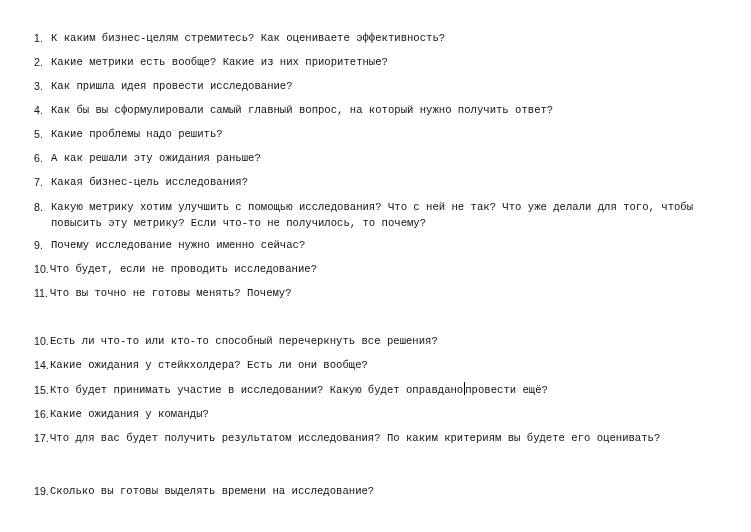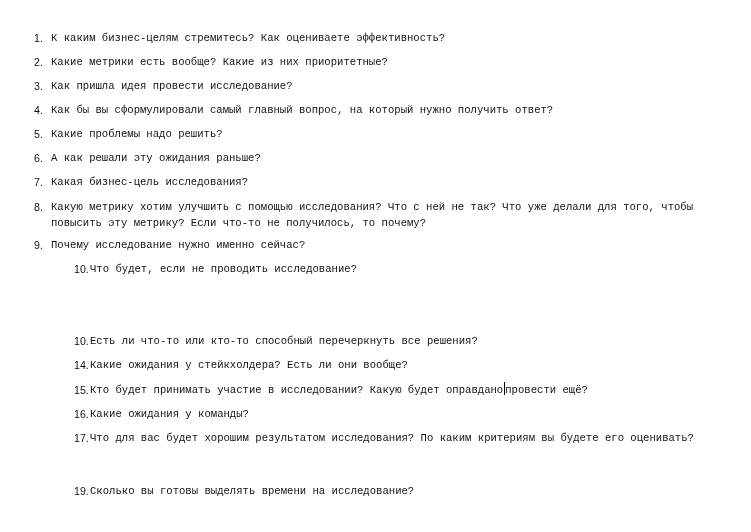--- a/index.html
+++ b/index.html
@@ -6,21 +6,21 @@
     body {
       width: 751px; height: 532px; overflow: hidden; position: relative;
       font-family: "Liberation Sans", sans-serif; color: #111111;
     }
     .doc { position: absolute; left: 0; top: 0; width: 751px; height: 532px; }
     .q {
       position: absolute; left: 34px; width: 690px;
       font-size: 10.6px; line-height: 16px; display: flex;
     }
     .num { width: 17px; flex: none; }
-    .num.two { width: 16px; margin-left: 40px; }
+    .num.two { width: 16px; }
     .txt { flex: 1; white-space: normal; font-family: Liberation Mono, monospace; }
     .caret {
       display: inline-block; width: 1px; height: 13px; background: #000;
       vertical-align: -2px; margin: 0 0.5px;
     }
   </style>
 </head>
 <body>
 
 <div class="doc">
@@ -57,39 +57,43 @@
     <span class="txt">Какую метрику хотим улучшить с помощью исследования? Что с ней не так? Что уже делали для того, чтобы повысить эту метрику? Если что-то не получилось, то почему?</span>
   </div>
   <div class="q" style="top:237px">
     <span class="num">9.</span>
     <span class="txt">Почему исследование нужно именно сейчас?</span>
   </div>
   <div class="q" style="top:261px">
     <span class="num two">10.</span>
     <span class="txt">Что будет, если не проводить исследование?</span>
   </div>
+  <div class="q" style="top:285px">
+    <span class="num two">11.</span>
+    <span class="txt">Что вы точно не готовы менять? Почему?</span>
+  </div>
   <div class="q" style="top:333px">
     <span class="num two">10.</span>
     <span class="txt">Есть ли что-то или кто-то способный перечеркнуть все решения?</span>
   </div>
   <div class="q" style="top:357px">
     <span class="num two">14.</span>
     <span class="txt">Какие ожидания у стейкхолдера? Есть ли они вообще?</span>
   </div>
   <div class="q" style="top:382px">
     <span class="num two">15.</span>
     <span class="txt">
       <span>Кто будет принимать участие в исследовании? Какую будет оправдано</span><span class="caret"></span><span>провести ещё?</span>
     </span>
   </div>
   <div class="q" style="top:406px">
     <span class="num two">16.</span>
     <span class="txt">Какие ожидания у команды?</span>
   </div>
   <div class="q" style="top:430px">
     <span class="num two">17.</span>
-    <span class="txt">Что для вас будет хорошим результатом исследования? По каким критериям вы будете его оценивать?</span>
+    <span class="txt">Что для вас будет получить результатом исследования? По каким критериям вы будете его оценивать?</span>
   </div>
   <div class="q" style="top:483px">
     <span class="num two">19.</span>
     <span class="txt">Сколько вы готовы выделять времени на исследование?</span>
   </div>
 </div>
 
 </body></html>

